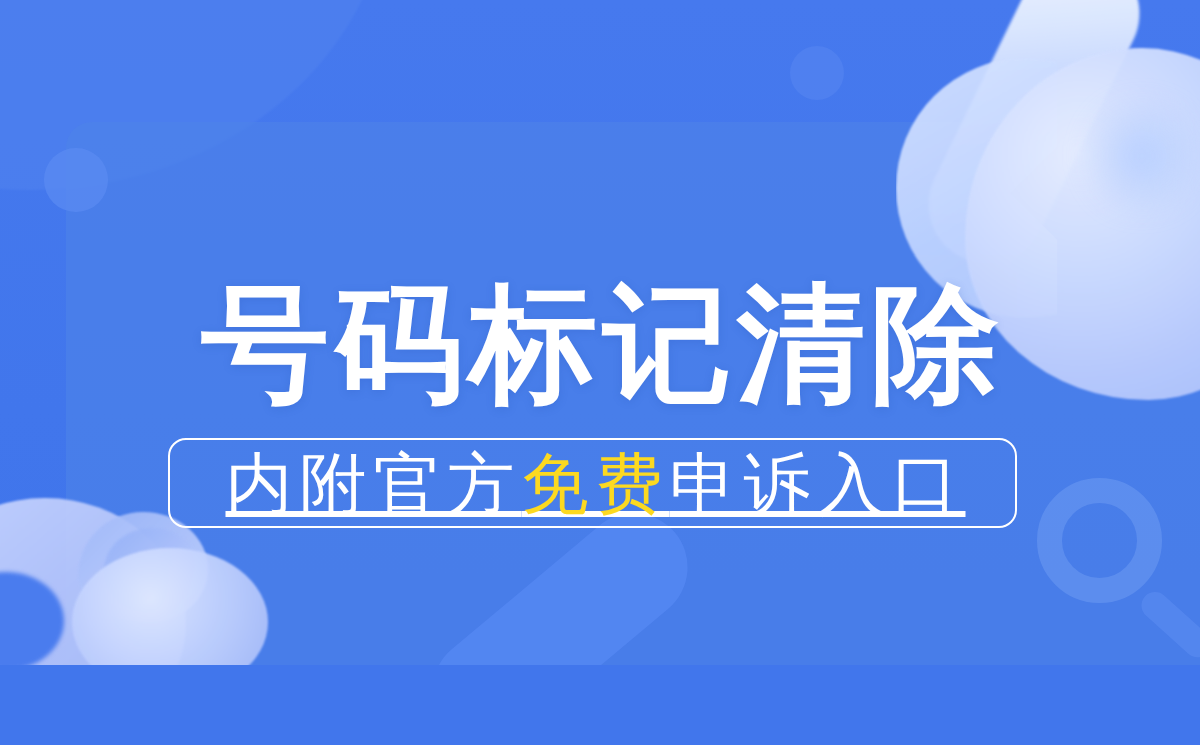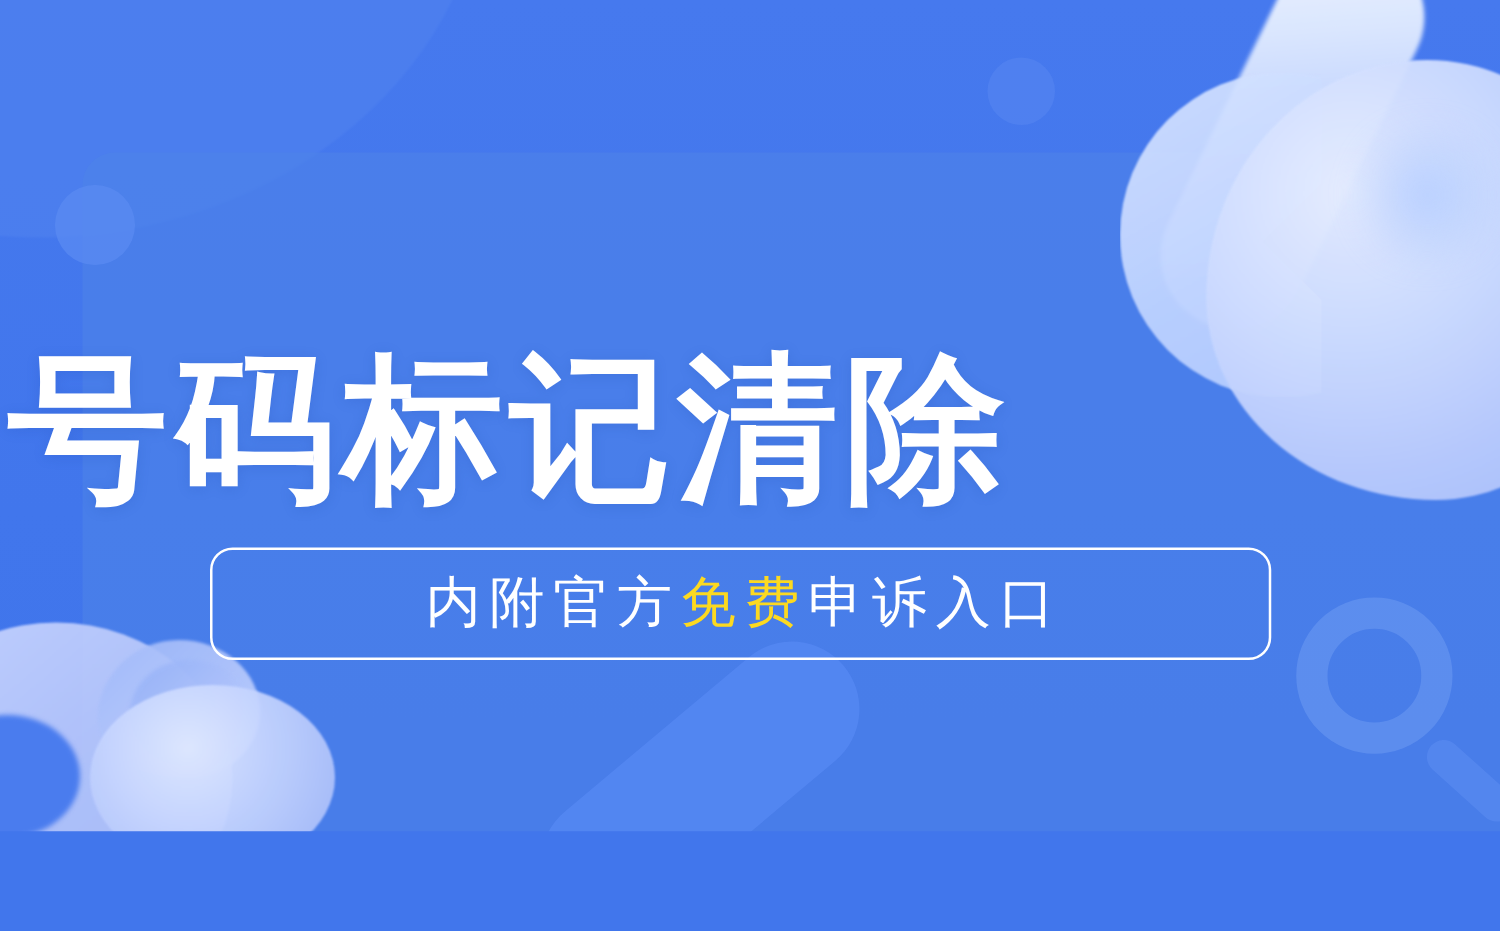--- a/index.html
+++ b/index.html
@@ -204,21 +204,21 @@
     height: 80px;
     background: #4176ec;
   }
 
   
   .content {
     position: absolute;
     inset: 0;
     display: flex;
     flex-direction: column;
-    align-items: flex-start;
+    align-items: center;
     justify-content: center;
   }
   .headline {
     color: #ffffff;
     font-size: 128px;
     font-weight: 700;
     line-height: 1;
     letter-spacing: 6px;
     margin: 0 0 0 6px;
     padding-bottom: 58px;
@@ -232,27 +232,28 @@
     width: 849px;
     height: 90px;
     box-sizing: border-box;
     border: 2px solid #ffffff;
     border-radius: 18px;
     display: flex;
     align-items: center;
     justify-content: center;
   }
   .subtitle {
-    font-size: 44px;
+    font-size: 67px;
     font-weight: 400;
     line-height: 1;
     letter-spacing: 7px;
     color: #ffffff;
     white-space: nowrap;
     margin-left: 6px;
+    text-decoration: underline;
   }
   .subtitle .hl { color: #fcd920; }
 </style>
 </head>
 <body>
 
 <div id="banner">
 
   <div class="bg-base"></div>
   <div class="bg-arc-topleft"></div>

